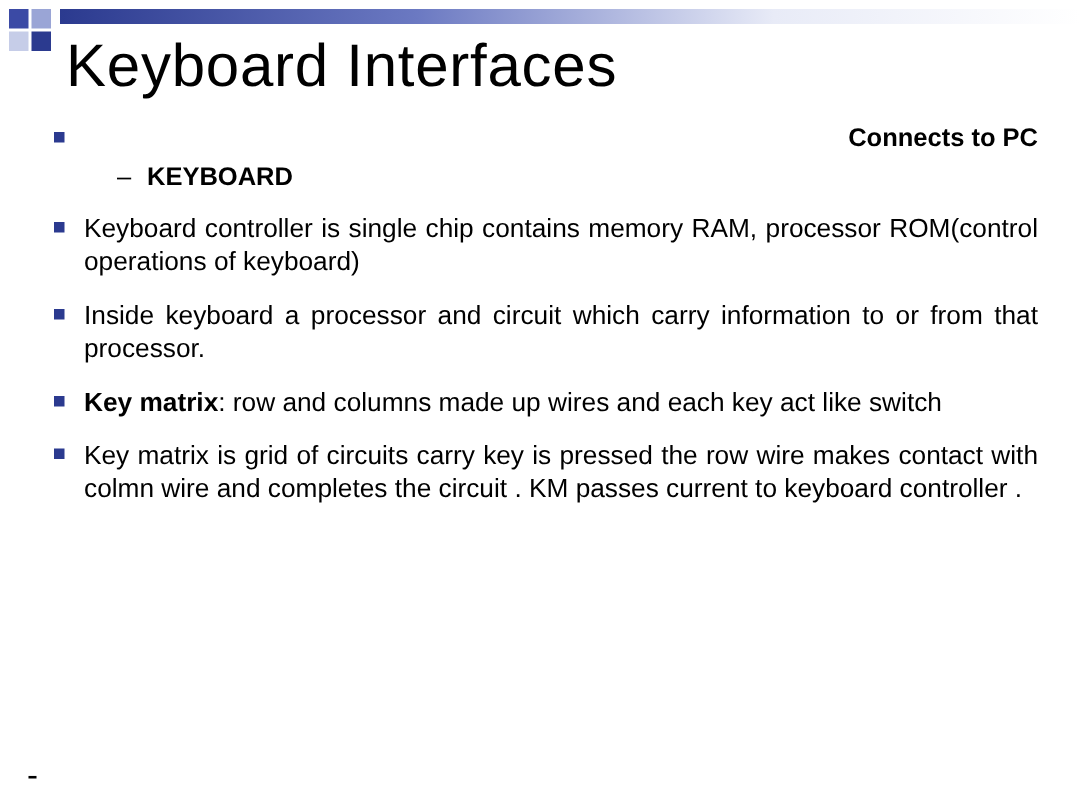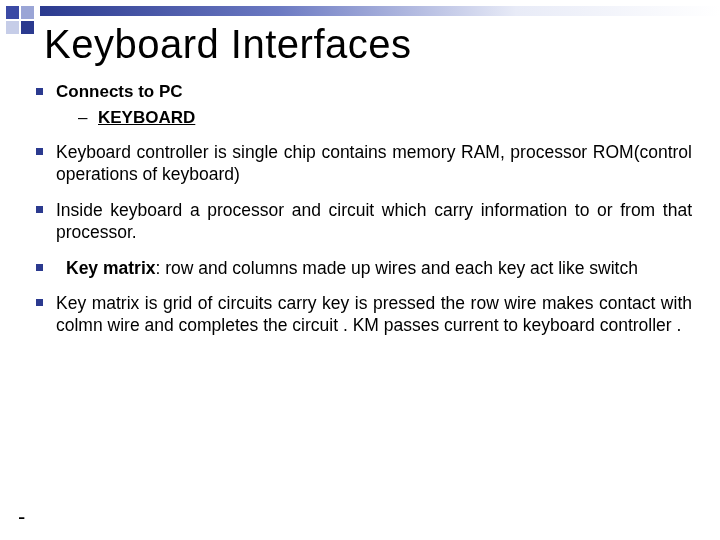--- a/index.html
+++ b/index.html
@@ -54,38 +54,38 @@
     top: 82px;
     left: 32px;
     right: 28px;
   }
   .b1 {
     position: relative;
     padding-left: 24px;
     font-size: 17px;
     font-weight: 700;
     margin-bottom: 6px;
+    text-align: right;
   }
   .b1::before {
     content: "";
     position: absolute;
     left: 4px;
     top: 6px;
     width: 7px;
     height: 7px;
     background: #2b3a8f;
   }
   .b2 {
     position: relative;
     padding-left: 24px;
     margin-left: 42px;
     font-size: 17px;
     font-weight: 700;
     margin-bottom: 4px;
-    text-decoration: underline;
   }
   .b2::before {
     content: "–";
     position: absolute;
     left: 4px;
     top: 0;
     font-weight: 400;
   }
   .p1 {
     position: relative;
@@ -98,21 +98,21 @@
   }
   .p1::before {
     content: "";
     position: absolute;
     left: 4px;
     top: 6px;
     width: 7px;
     height: 7px;
     background: #2b3a8f;
   }
-  .p1 .bold { font-weight: 700; margin-left: 10px; }
+  .p1 .bold { font-weight: 700; }
   .footer-mark {
     position: absolute;
     left: 18px;
     bottom: 10px;
     font-size: 22px;
     color: #000;
   }
 </style>
 </head>
 <body>

